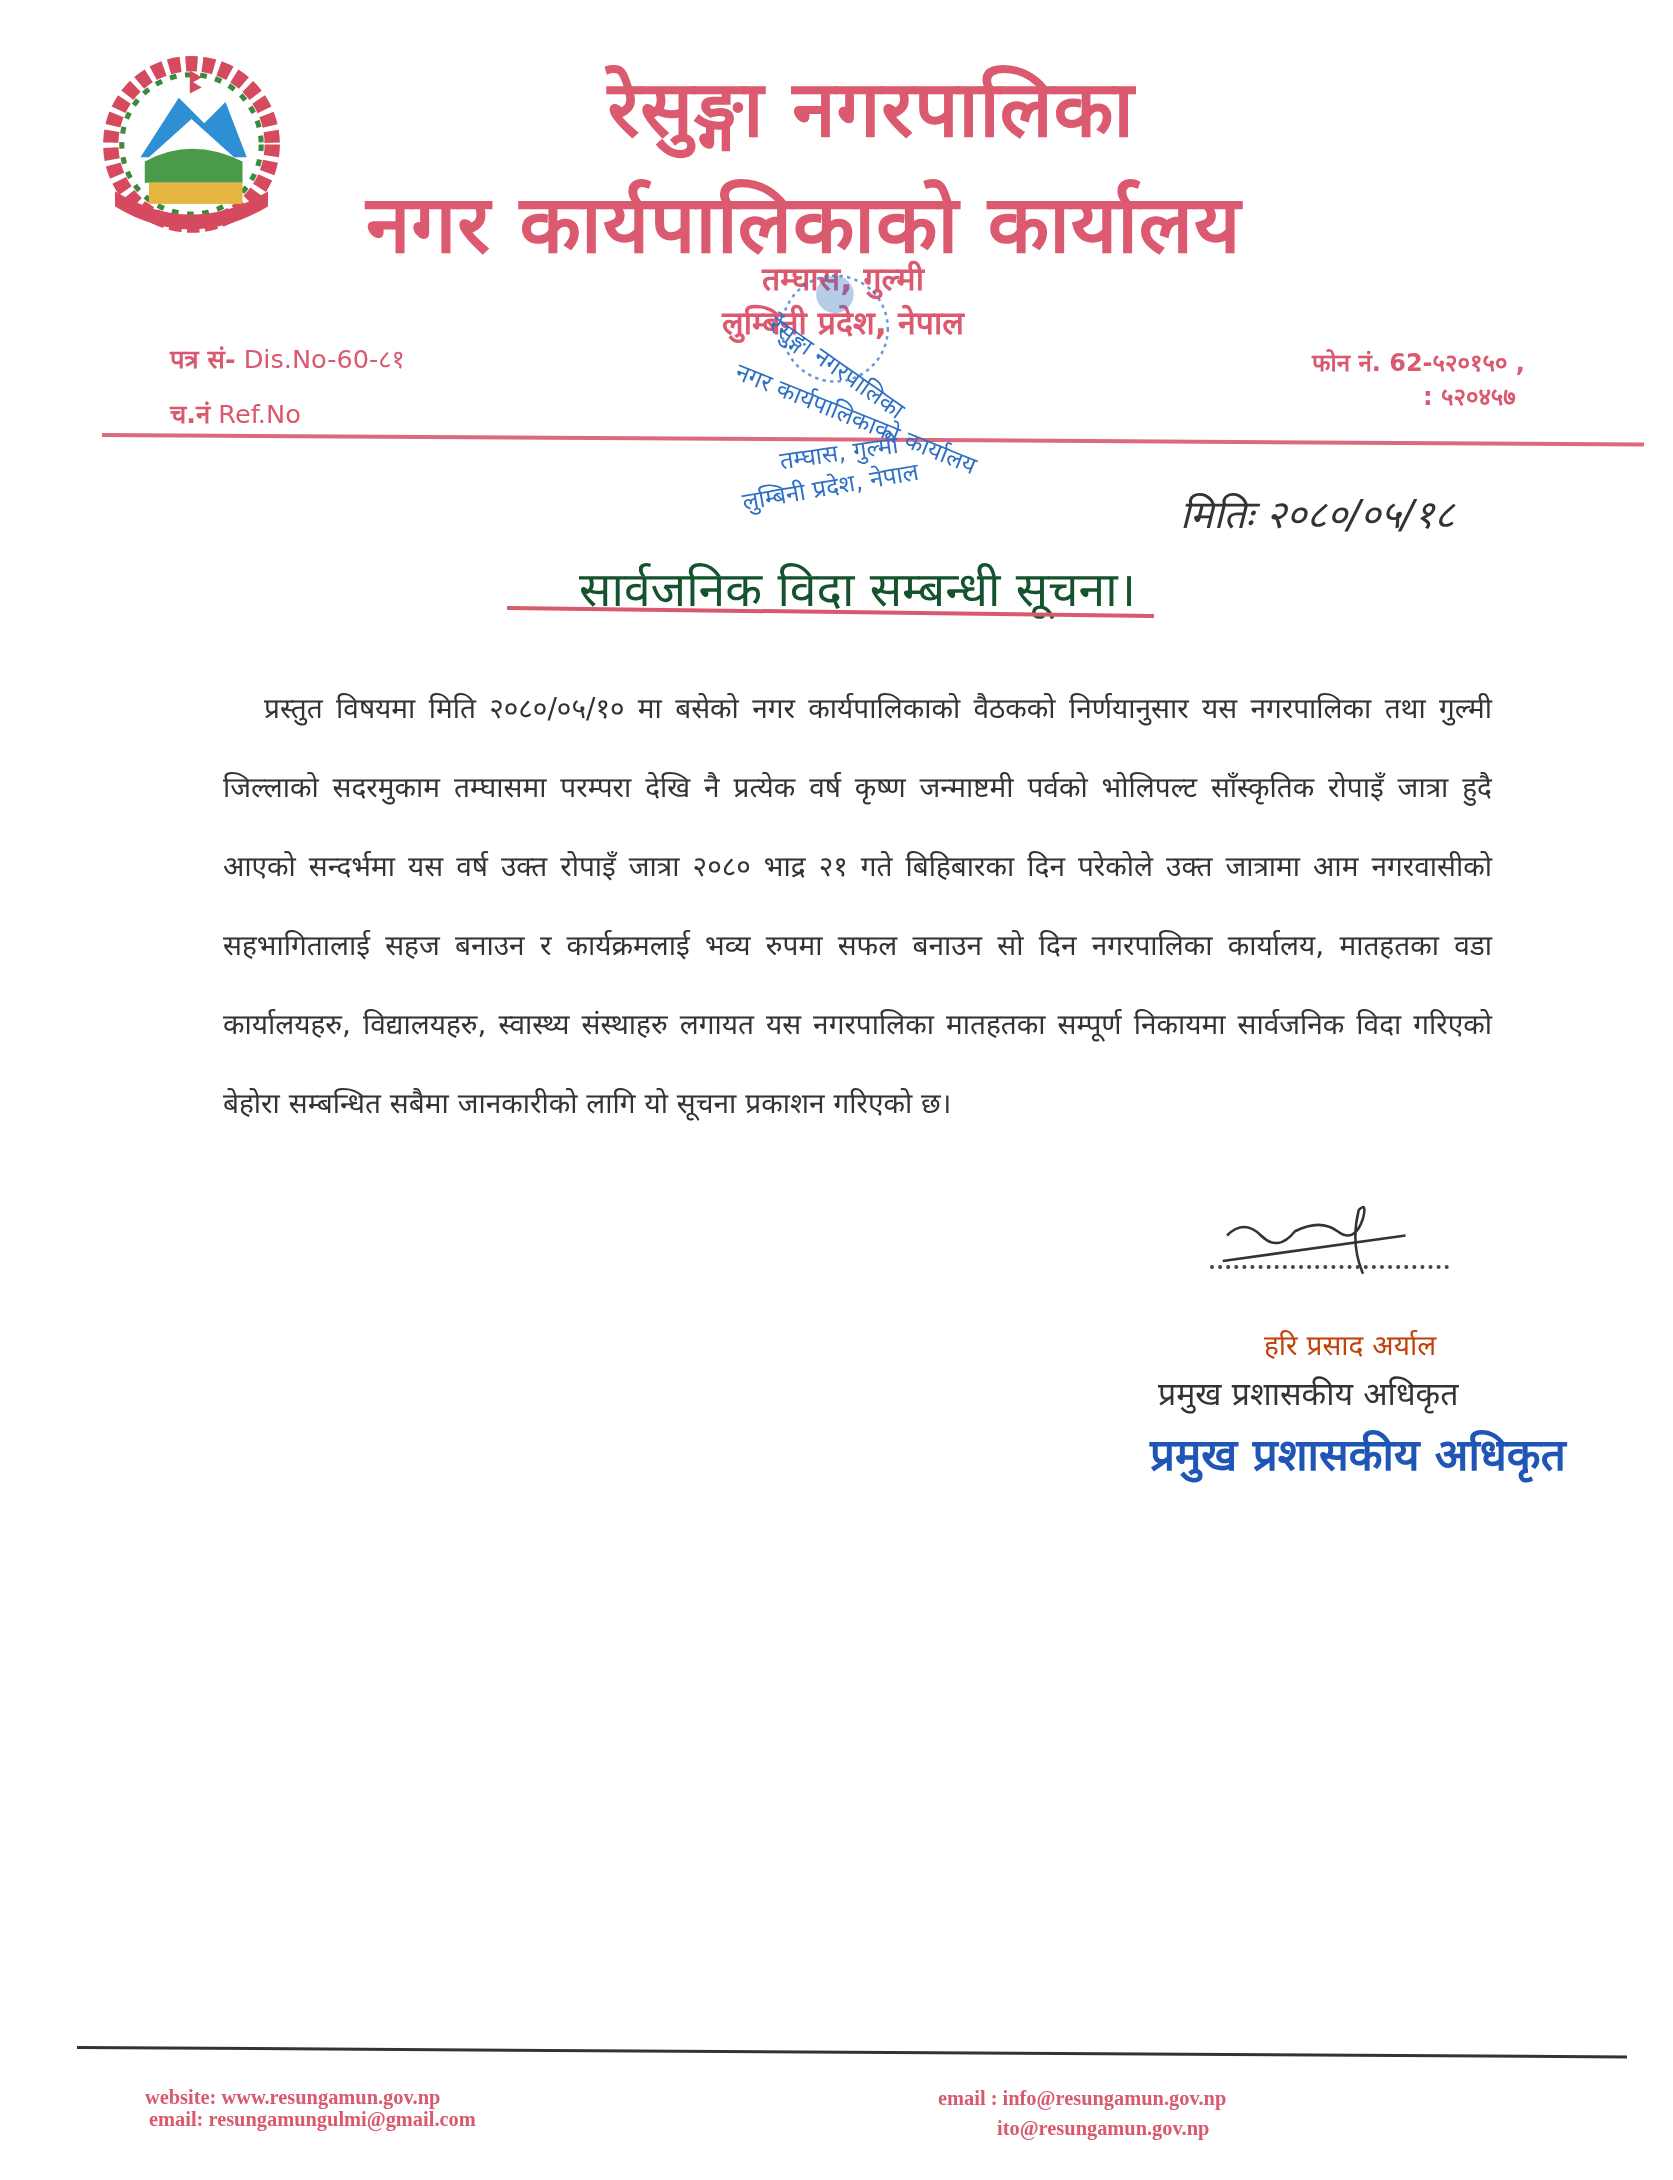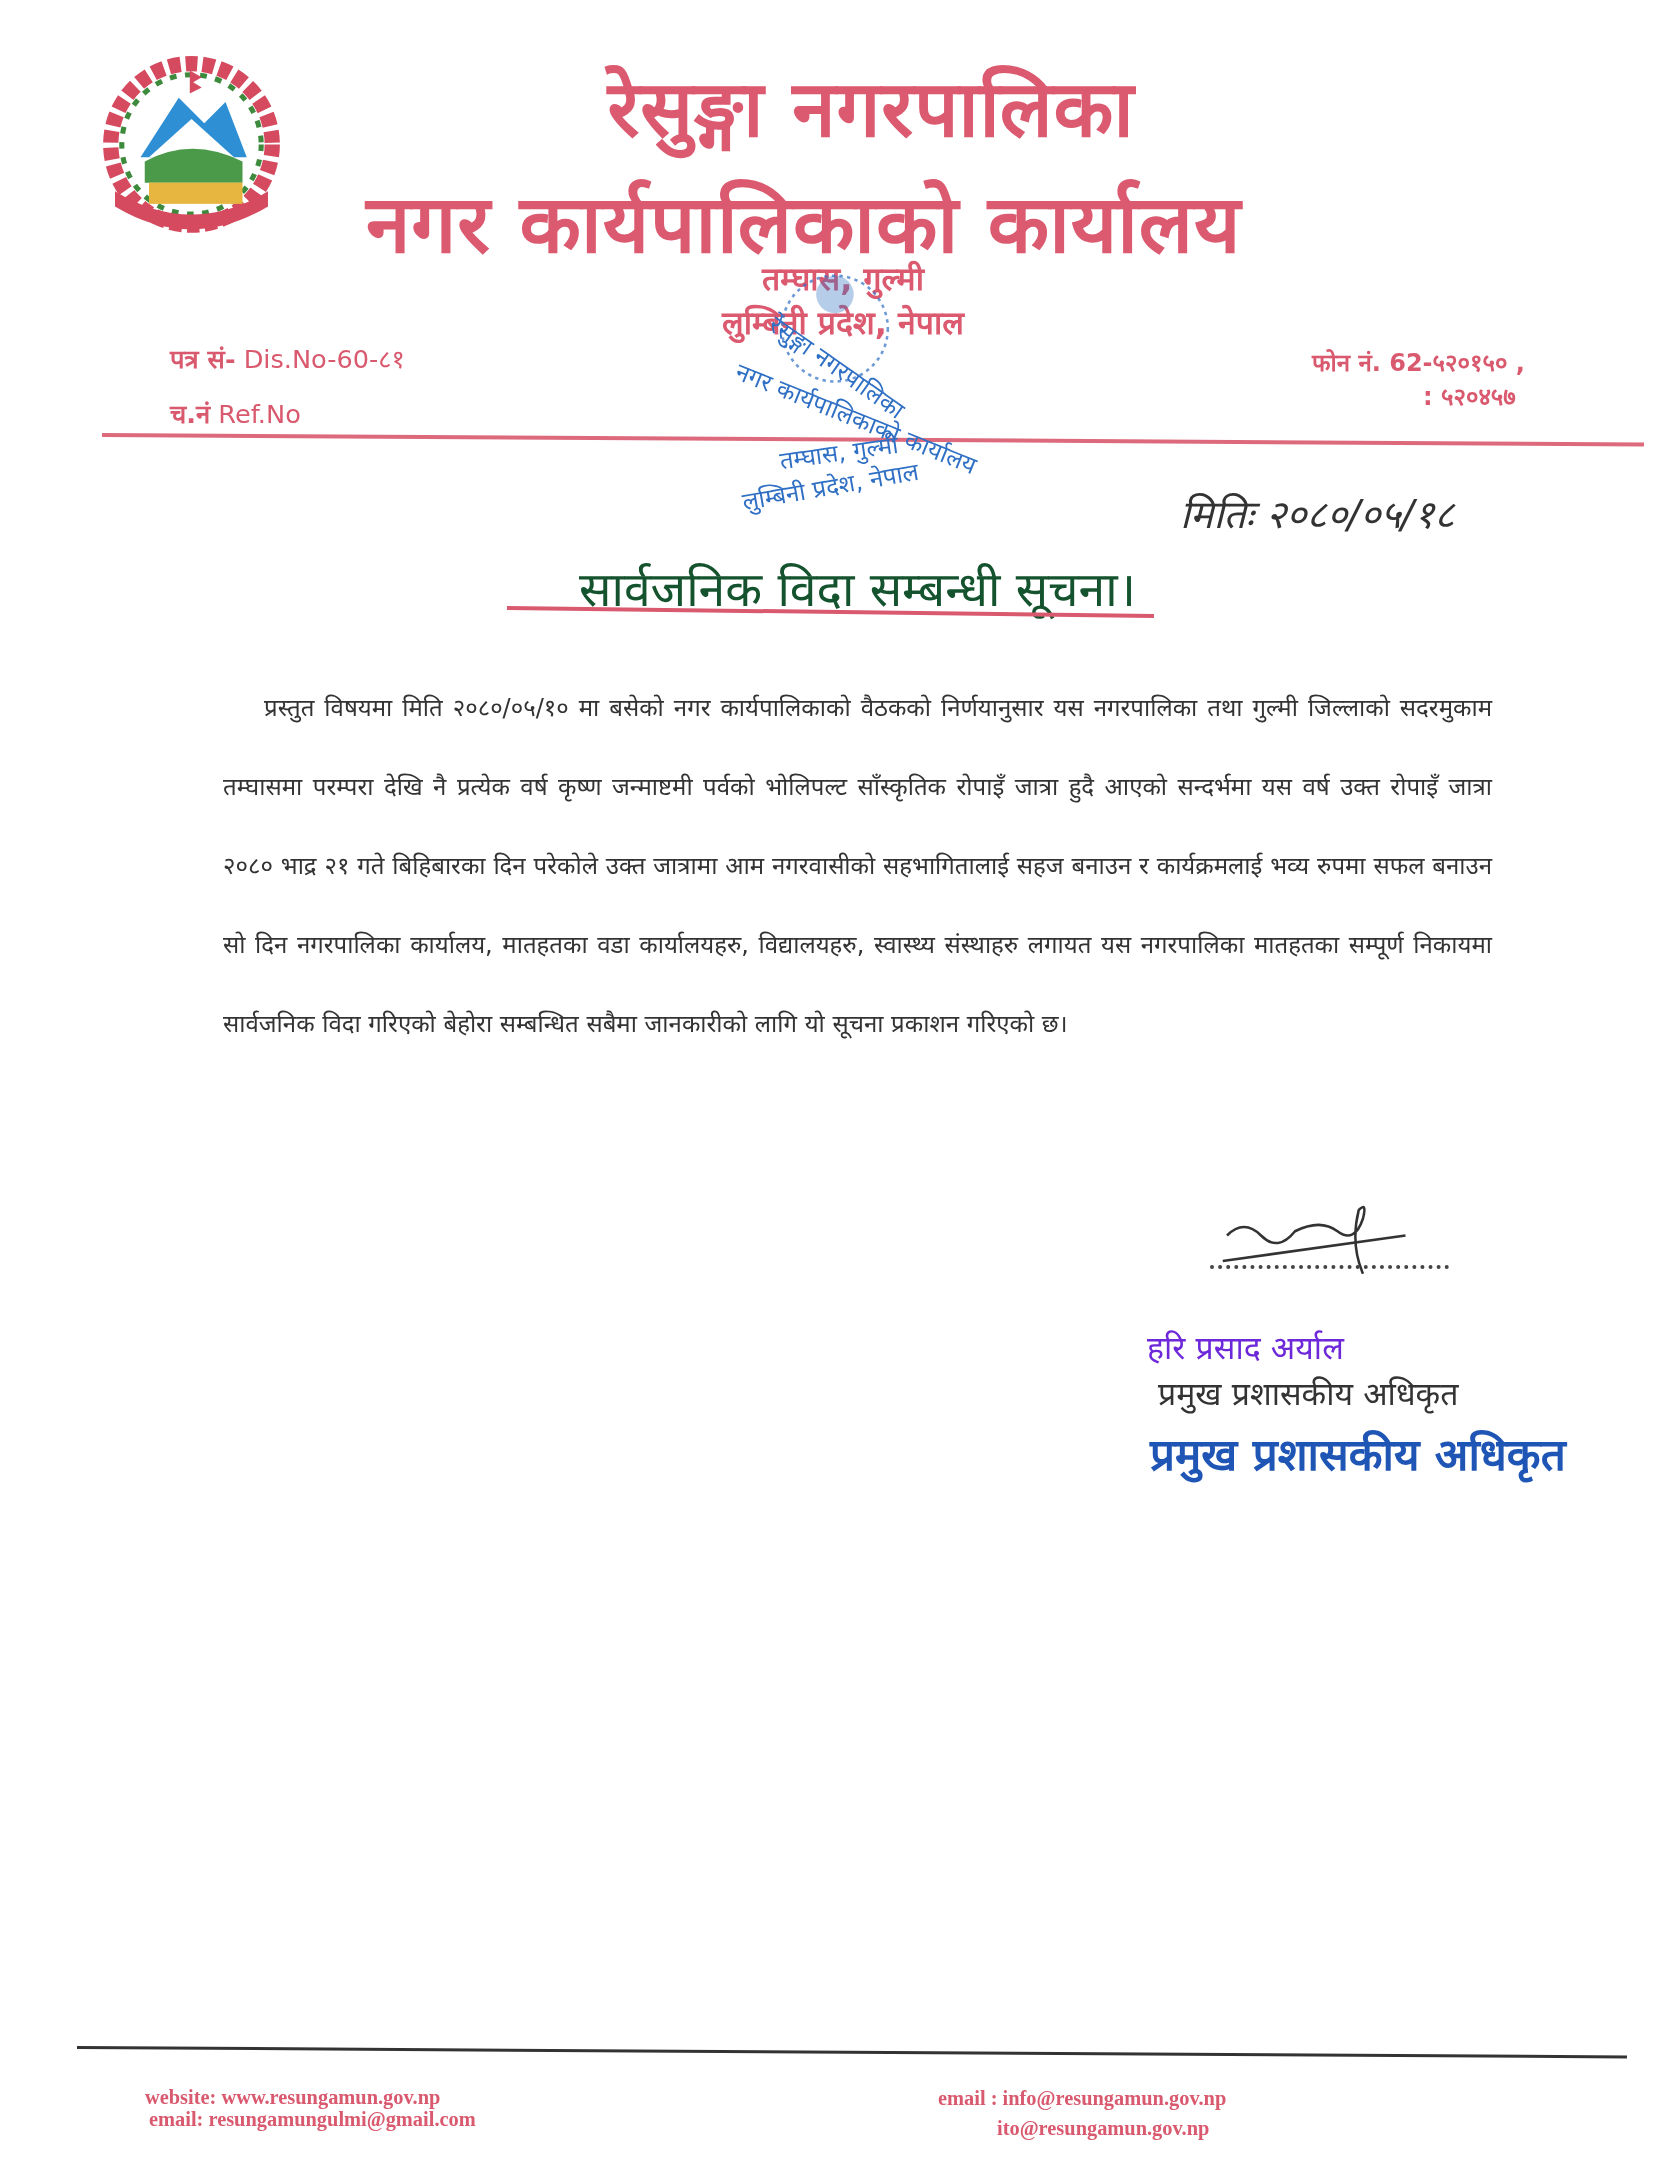--- a/index.html
+++ b/index.html
@@ -18,24 +18,24 @@
   .ref2 { top:396px; }
   .phone { left:1312px; font-size:24px; font-weight:bold; color:#d9596e; }
   .phone1 { top:345px; }
   .phone2 { top:379px; left:1423px; }
   .rule-red { left:102px; top:433px; width:1542px; height:4.3px; background:#d9596e; transform:rotate(0.35deg); transform-origin:left center; opacity:.9; }
   .stamp { left:707px; top:256px; width:290px; height:256px; }
   .stamp-text { position:absolute; color:#2f6fc4; font-size:24px; white-space:nowrap; }
   .date { left:1180px; top:486px; font-size:39px; color:#333;font-style:italic; }
   .title { left:579px; top:555px; font-size:48px; color:#14532d; }
   .title-rule { left:507px; top:606px; width:647px; height:4.3px; background:#d9596e; transform:rotate(0.7deg); transform-origin:left center; }
-  .body { left:223px; top:669px; width:1269px; font-size:24px; line-height:79px; color:#333; text-align:justify; text-indent:41px; }
+  .body { left:223px; top:669px; width:1269px; font-size:28px; line-height:79px; color:#333; text-align:justify; text-indent:41px; }
   .sig { left:1210px; top:1193px; width:204px; height:85px; }
   .sig-dots { left:1210px; top:1265px; width:239px; border-bottom:4.3px dotted #444; }
-  .name { left:1147px; top:1325px; font-size:32px; color:#6d28d9; }
+  .name { left:1264px; top:1325px; font-size:28px; color:#c2410c; }
   .desig { left:1158px; top:1371px; font-size:32px; color:#333; }
   .desig-blue { left:1150px; top:1423px; font-size:44px; font-weight:bold; color:#1f55b5; }
   .foot-rule { left:77px; top:2046px; width:1550px; height:2.6px; background:#333; transform:rotate(0.35deg); transform-origin:left center; }
   .foot { font-family:"Liberation Serif", serif; font-weight:bold; font-size:20.4px; color:#d9596e; }
   .foot1 { left:145px; top:2078px;margin-top:8px; }
   .foot2 { left:149px; top:2108px; }
   .foot3 { left:938px; top:2087px; }
   .foot4 { left:997px; top:2117px; }
 </style>
 </head>

